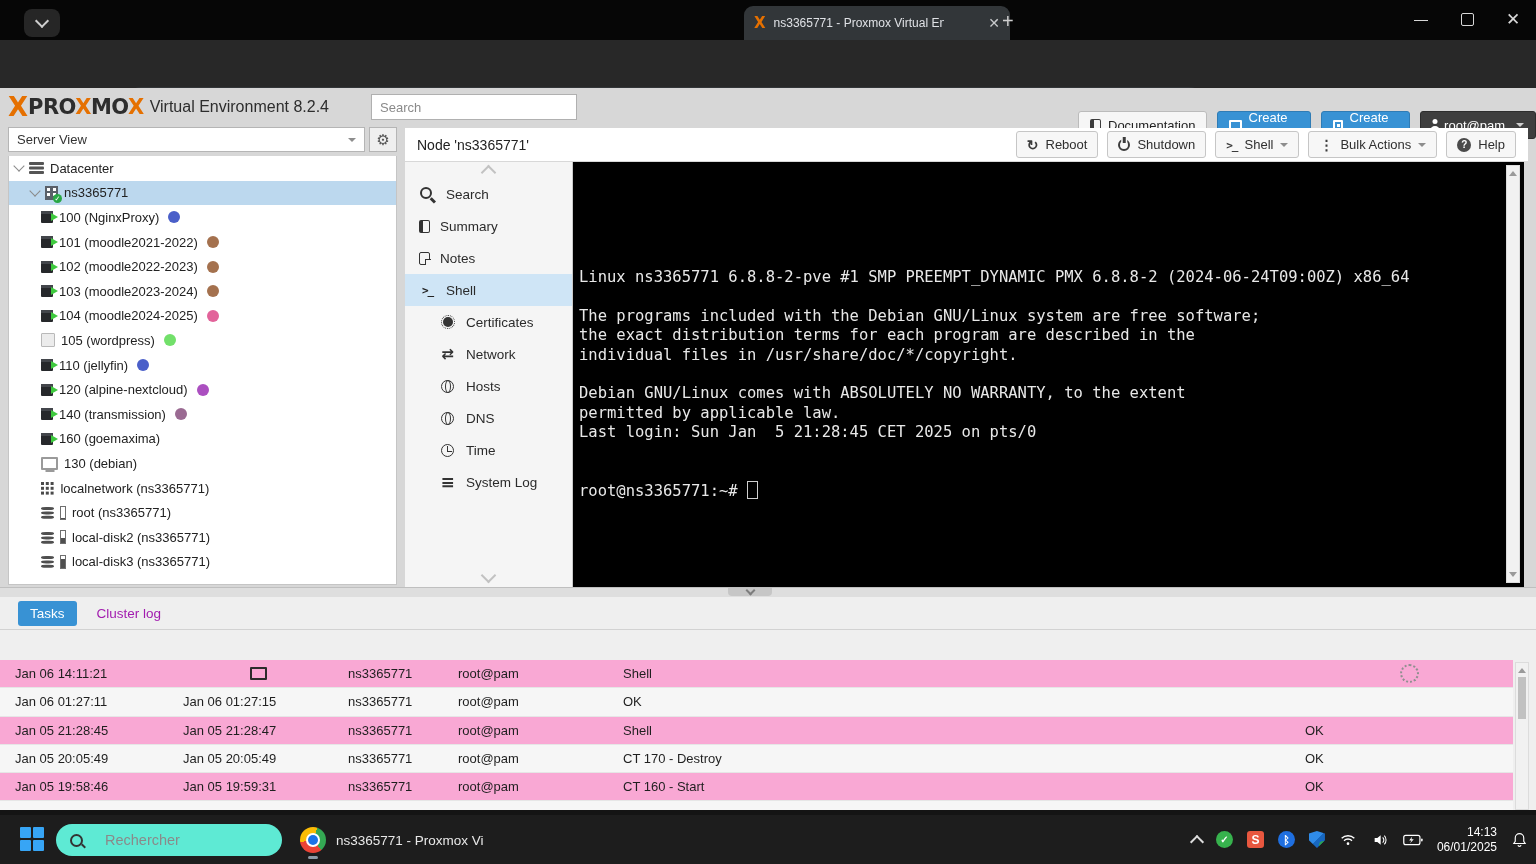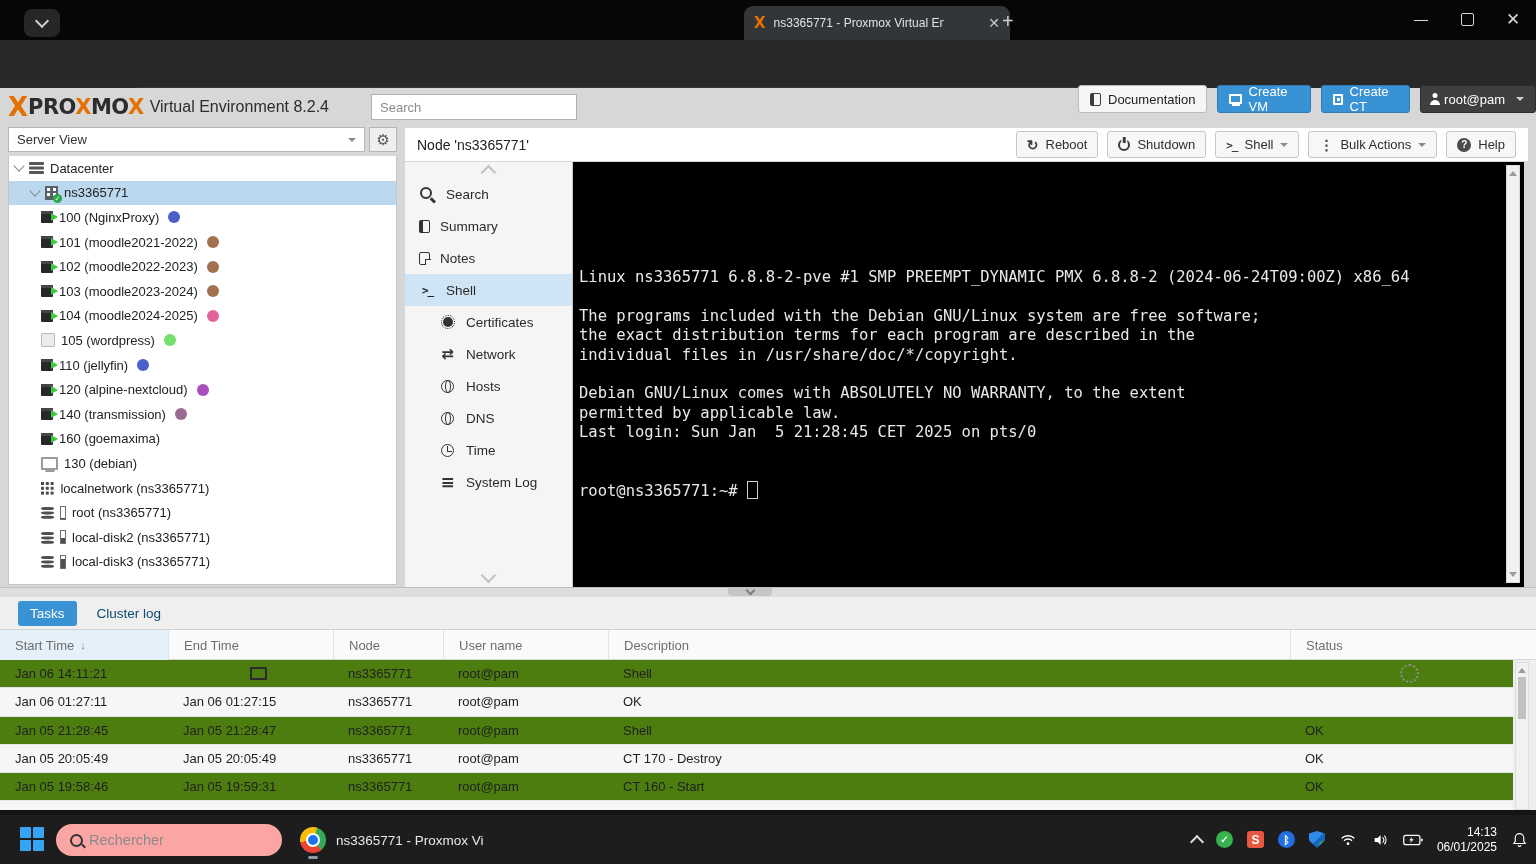--- a/index.html
+++ b/index.html
@@ -179,47 +179,47 @@
   .sarrow.down{bottom:5px;border-top:5px solid #9a9a9a;}
   #splitter{left:0;top:587px;width:1536px;height:10px;background:#dedede;border-top:1px solid #bfbfbf;box-sizing:border-box;}
   #splithandle{left:728px;top:588px;width:44px;height:8px;background:#c6c6c6;border-radius:0 0 4px 4px;
     display:flex;align-items:center;justify-content:center;}
   #splithandle .chevdown{border-color:#7d7d7d;width:5px;height:5px;margin-top:-3px;}
 
   
   #taskspanel{left:0;top:597px;width:1536px;height:215px;background:#efefef;}
   #tasktabs{position:absolute;left:0;top:0;width:100%;height:33px;border-bottom:1px solid #d2d2d2;
     display:flex;align-items:center;gap:8px;padding-left:18px;box-sizing:border-box;}
-  .ttab{height:25px;display:flex;align-items:center;padding:0 12px;border-radius:3px;font-size:13.5px;color:#0c4a6e;}
+  .ttab{height:25px;display:flex;align-items:center;padding:0 12px;border-radius:3px;font-size:13.5px;color:#a21caf;}
   .ttab.active{background:#3892d4;color:#fff;}
   #thead{position:absolute;left:0;top:33px;width:100%;height:30px;background:#fafafa;
     border-bottom:1px solid #d6d6d6;box-sizing:border-box;}
   .th{position:absolute;top:0;height:30px;display:flex;align-items:center;padding-left:15px;
     color:#6e6e6e;font-size:13px;border-left:1px solid #e2e2e2;box-sizing:border-box;}
   .th.first{border-left:none;background:#e4f0fa;}
   .sortarrow{margin-left:6px;color:#888;font-size:11px;}
   #trows{position:absolute;left:0;top:63px;width:1513px;height:152px;overflow:hidden;}
-  .trow{height:27.3px;display:flex;align-items:center;border-bottom:1px solid #e6e6e6;background:#4d7c0f;font-size:13px;color:#1f1f1f;}
+  .trow{height:27.3px;display:flex;align-items:center;border-bottom:1px solid #e6e6e6;background:#f9a8d4;font-size:13px;color:#1f1f1f;}
   .trow:nth-child(even){background:#f6f6f6;}
   .tc{padding-left:15px;box-sizing:border-box;white-space:nowrap;overflow:hidden;}
   .c1{width:168px;}.c2{width:165px;display:flex;align-items:center;}.c3{width:110px;}
   .c4{width:165px;}.c5{width:682px;}.c6{width:223px;display:flex;align-items:center;}
   .task-monitor{width:13px;height:9px;border:2px solid #2b2b2b;border-radius:1px;position:relative;margin:0 auto;box-sizing:content-box;}
   .task-monitor::after{content:"";position:absolute;left:50%;bottom:-4px;transform:translateX(-50%);
     width:9px;height:2px;background:#2b2b2b;}
   .spinner{width:15px;height:15px;border:2.5px dotted #8f8f8f;border-radius:50%;margin:0 auto;}
   #bottomedge{left:0;top:810px;width:1536px;height:5px;background:#141414;}
 
   
   #taskbar{left:0;top:815px;width:1536px;height:49px;background:#1d1d1d;}
   #startbtn{left:20px;top:827px;width:24px;height:24px;display:grid;grid-template-columns:11px 11px;
     grid-template-rows:11px 11px;gap:2px;}
   #startbtn i{background:#37a5f5;border-radius:1px;}
-  #tbsearch{left:56px;top:824px;width:226px;height:32px;border-radius:16px;background:#fca5a5;
-    display:flex;align-items:center;gap:4px;padding:0 14px;box-sizing:border-box;}
+  #tbsearch{left:56px;top:824px;width:226px;height:32px;border-radius:16px;background:#5eead4;
+    display:flex;align-items:center;gap:20px;padding:0 14px;box-sizing:border-box;}
   #tbsearch .mag{border-color:#333;}
   #tbsearch .mag::after{background:#333;}
   #tbsearch input{border:none;background:transparent;outline:none;font-size:14.5px;color:#333;width:150px;
     font-family:"Liberation Sans",sans-serif;}
   #chrometask{left:292px;top:820px;display:flex;align-items:center;gap:10px;height:40px;padding:0 8px;border-radius:6px;}
   .chrome-logo{width:26px;height:26px;border-radius:50%;
     background:conic-gradient(from 140deg,#ea4335 0 120deg,#fbbc05 0 240deg,#34a853 0 360deg);position:relative;}
   .chrome-logo::before{content:"";position:absolute;inset:6px;border-radius:50%;background:#fff;}
   .chrome-logo::after{content:"";position:absolute;inset:8px;border-radius:50%;background:#1a73e8;}
   .chrome-underline{position:absolute;left:16px;bottom:1px;width:10px;height:3px;border-radius:2px;background:#8d9aa5;}
@@ -295,21 +295,21 @@
     </div>
   </div>
 
   <div class="r" id="pveheader"></div>
   <div class="r" id="logo">
     <span class="logo-bigx">X</span>
     <span class="logo-word"><span>PR</span><span>O</span><span class="ox">X</span><span>MO</span><span class="ox">X</span></span>
     <span class="ver">Virtual Environment 8.2.4</span>
   </div>
   <input class="r" id="pvesearch" placeholder="Search" style="">
-  <div class="r flex" style="left:1078px;top:85px;gap:10px;">
+  <div class="r flex" style="left:1078px;top:111px;gap:10px;">
     <div class="hbtn light">
       <span class="ic-book"></span>
       <span>Documentation</span>
     </div>
     <div class="hbtn blue">
       <span class="ic-mon"></span>
       <span>Create VM</span>
     </div>
     <div class="hbtn blue">
       <span class="ic-cubew"></span>
@@ -596,31 +596,20 @@
 
   <div class="r" id="splitter"></div>
   <div class="r" id="splithandle">
       <span class="chevdown"></span>
     </div>
 
   <div class="r" id="taskspanel">
     <div id="tasktabs">
       <div class="ttab active">Tasks</div>
       <div class="ttab">Cluster log</div>
-    </div>
-    <div id="thead">
-      <div class="th first" style="left:0;width:168px;">
-          <span>Start Time</span>
-          <span class="sortarrow">↓</span>
-        </div>
-      <div class="th" style="left:168px;width:165px;">End Time</div>
-      <div class="th" style="left:333px;width:110px;">Node</div>
-      <div class="th" style="left:443px;width:165px;">User name</div>
-      <div class="th" style="left:608px;width:682px;">Description</div>
-      <div class="th" style="left:1290px;width:223px;">Status</div>
     </div>
     <div id="trows">
 
         <div class="trow">
           <span class="tc c1">Jan 06 14:11:21</span>
           <span class="tc c2">
             <span></span>
             <span class="task-monitor"></span>
           </span>
           <span class="tc c3">ns3365771</span>

